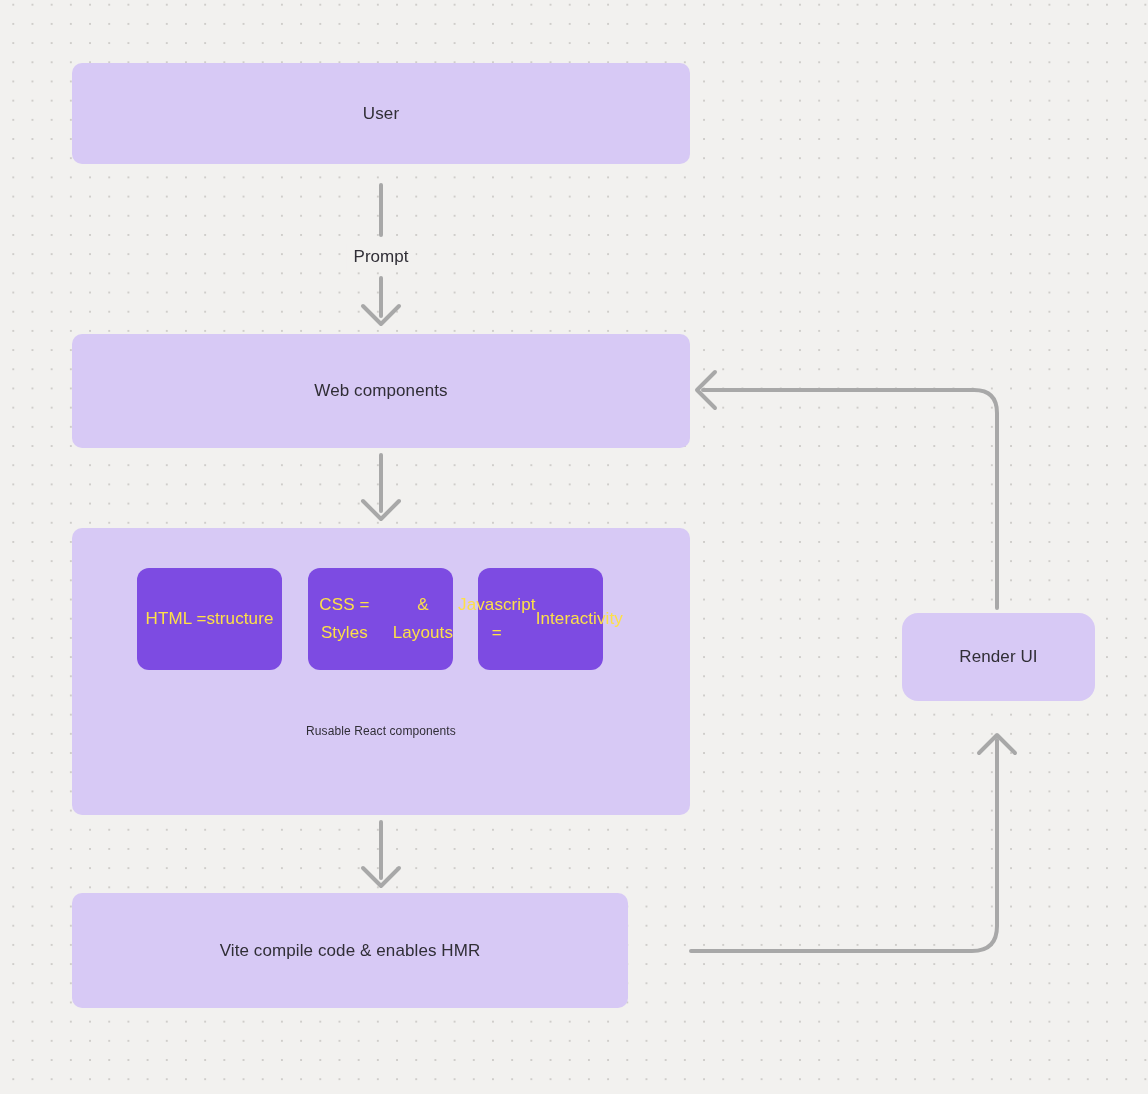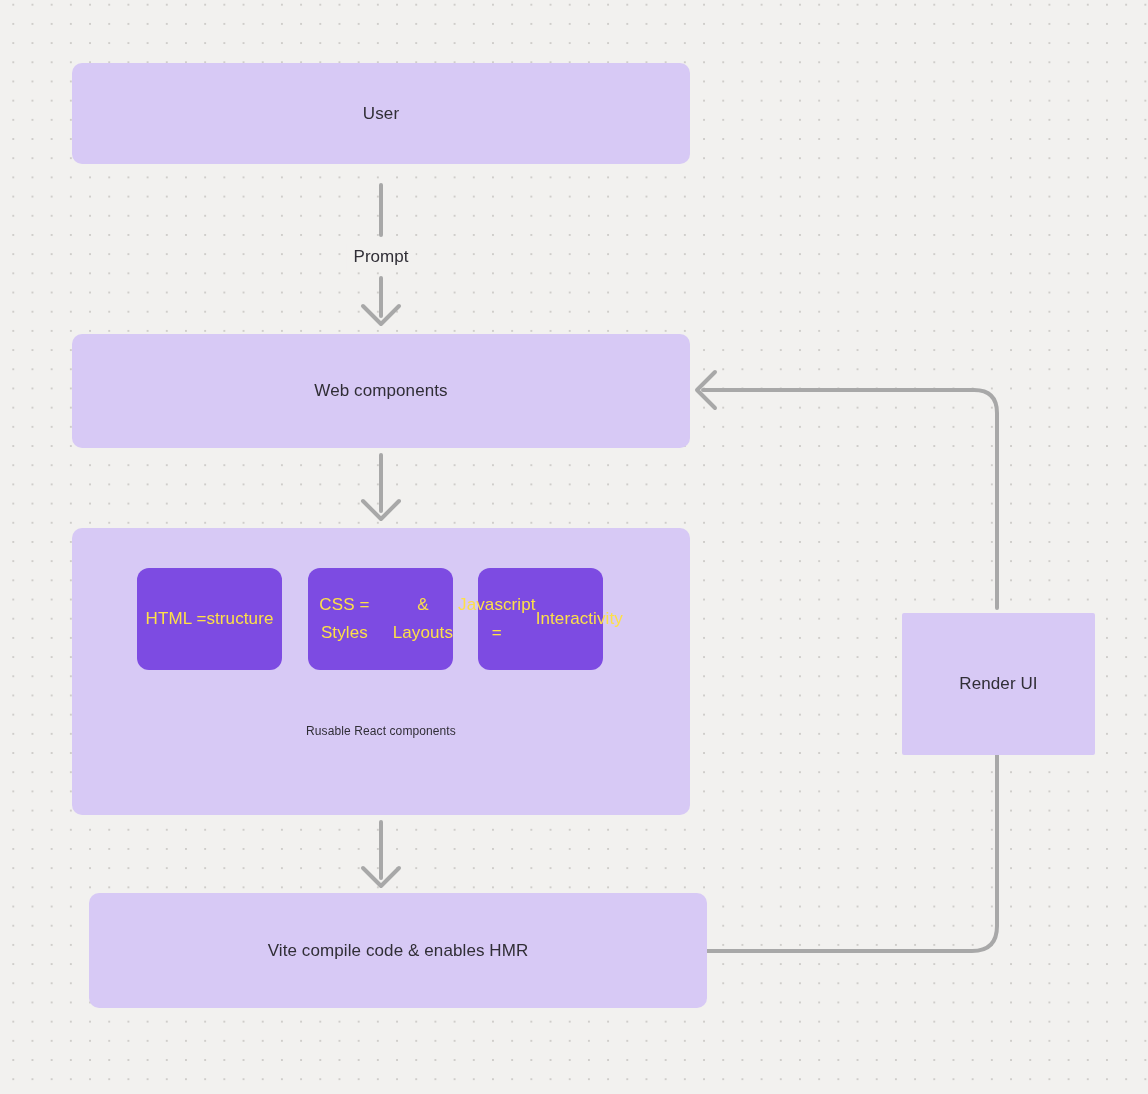--- a/index.html
+++ b/index.html
@@ -108,21 +108,21 @@
       <span>CSS = Styles</span>
       <span>&amp; Layouts</span>
     </div>
     <div class="chip" style="left:406px; top:40px; width:125px; height:102px;">
       <span>Javascript =</span>
       <span>Interactivity</span>
     </div>
     <div class="group-caption">Rusable React components</div>
   </div>
 
-  <div class="node" style="left:72px; top:893px; width:618px; height:115px;margin-left:17px;">
+  <div class="node" style="left:72px; top:893px; width:556px; height:115px;">
     <span class="node-label">Vite compile code &amp; enables HMR</span>
   </div>
 
-  <div class="node" style="left:902px; top:613px; width:193px; height:142px; border-radius:2px;">
+  <div class="node" style="left:902px; top:613px; width:193px; height:88px; border-radius:16px;">
     <span class="node-label">Render UI</span>
   </div>
 
 </div>
 
 </body></html>

